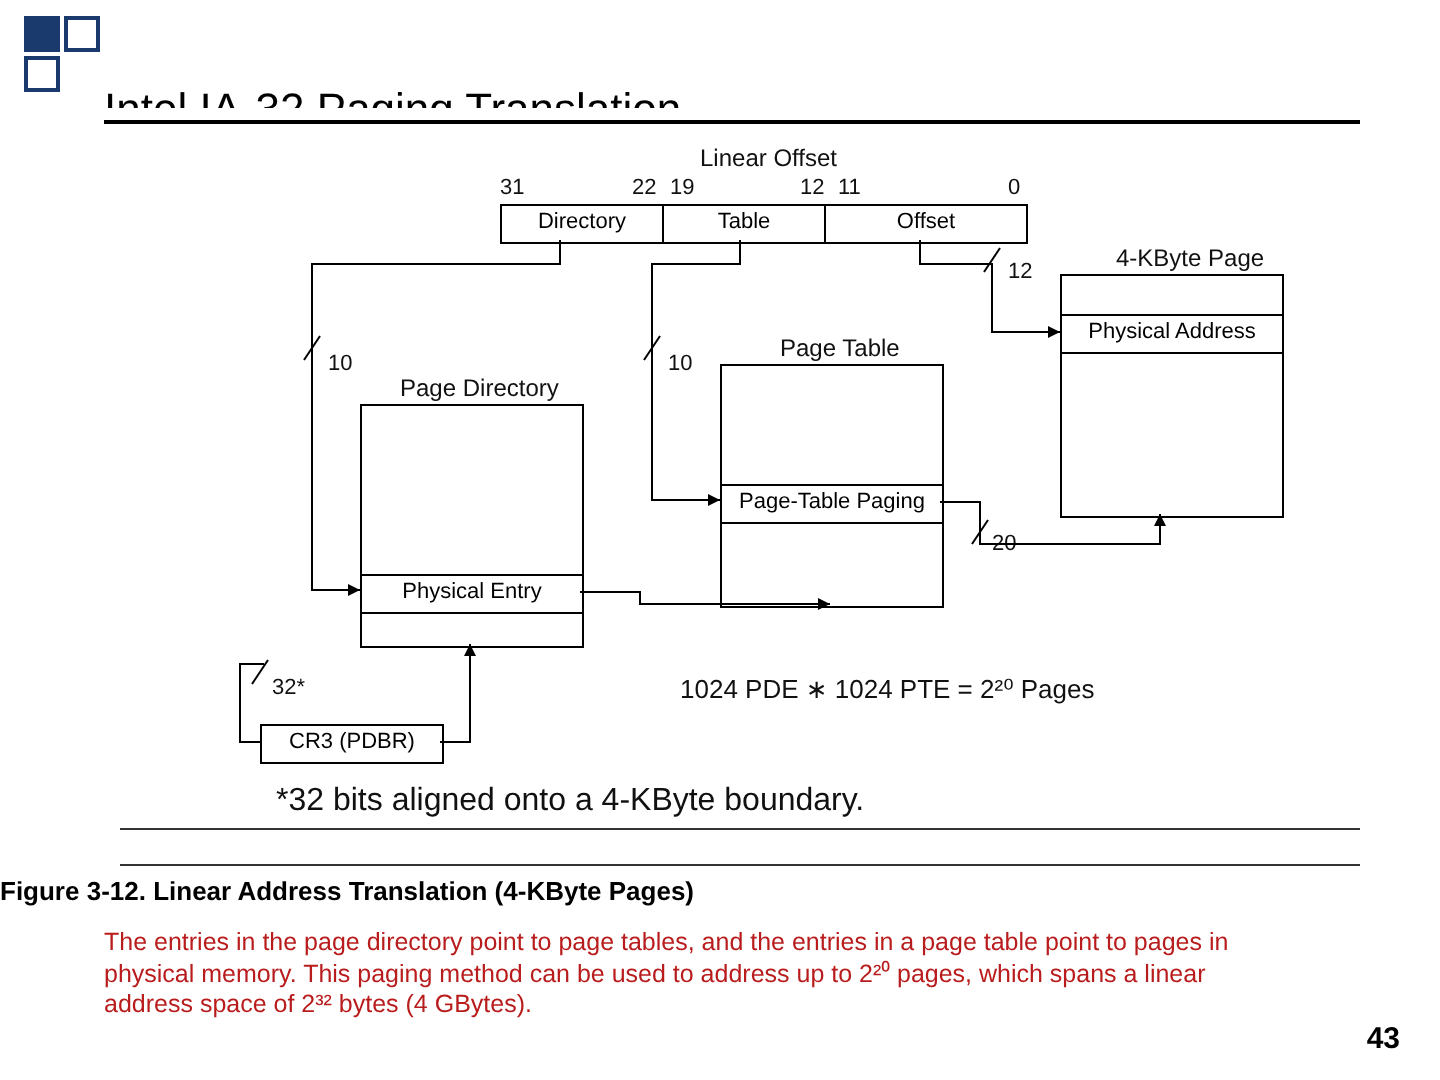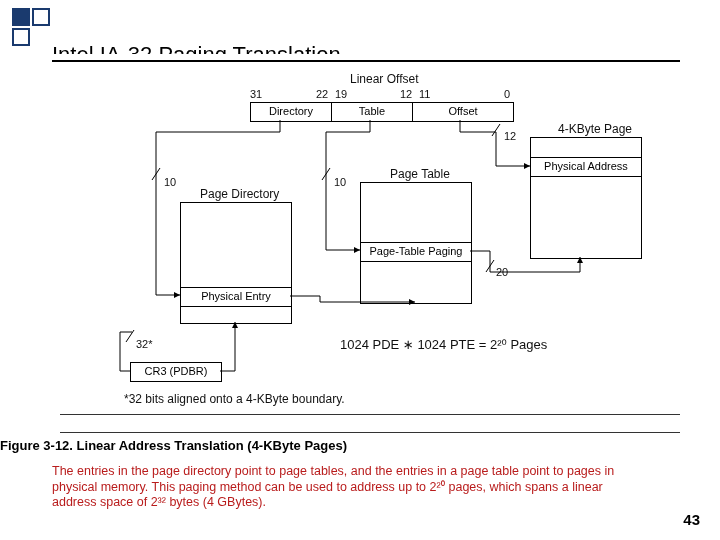--- a/index.html
+++ b/index.html
@@ -144,21 +144,21 @@
   <div class="fig-box" style="left:300px; top:110px; width:110px; height:120px"></div>
   <div class="fig-box" style="left:300px; top:170px; width:110px; height:18px">Page-Table Paging</div>
 
   <div class="fig-label" style="left:140px; top:115px">Page Directory</div>
   <div class="fig-box" style="left:120px; top:130px; width:110px; height:120px"></div>
   <div class="fig-box" style="left:120px; top:215px; width:110px; height:18px">Physical Entry</div>
 
   <div class="fig-box" style="left:70px; top:290px; width:90px; height:18px">CR3 (PDBR)</div>
 
   <div class="fig-label" style="left:280px; top:265px; font-size:13px">1024 PDE ∗ 1024 PTE = 2²⁰ Pages</div>
-  <div class="fig-label" style="left:64px; top:320px; font-size:12px">*32 bits aligned onto a 4-KByte boundary.</div>
+  <div class="fig-label" style="left:78px; top:320px; font-size:16px">*32 bits aligned onto a 4-KByte boundary.</div>
 
   <div class="fig-label" style="left:104px; top:104px; font-size:11px">10</div>
   <div class="fig-label" style="left:274px; top:104px; font-size:11px">10</div>
   <div class="fig-label" style="left:444px; top:58px; font-size:11px">12</div>
   <div class="fig-label" style="left:436px; top:194px; font-size:11px">20</div>
   <div class="fig-label" style="left:76px; top:266px; font-size:11px">32*</div>
 
   <svg class="wires" viewBox="0 0 620 360" preserveAspectRatio="none">
     <defs>
       <marker id="ah" markerWidth="8" markerHeight="8" refX="6" refY="3" orient="auto">

